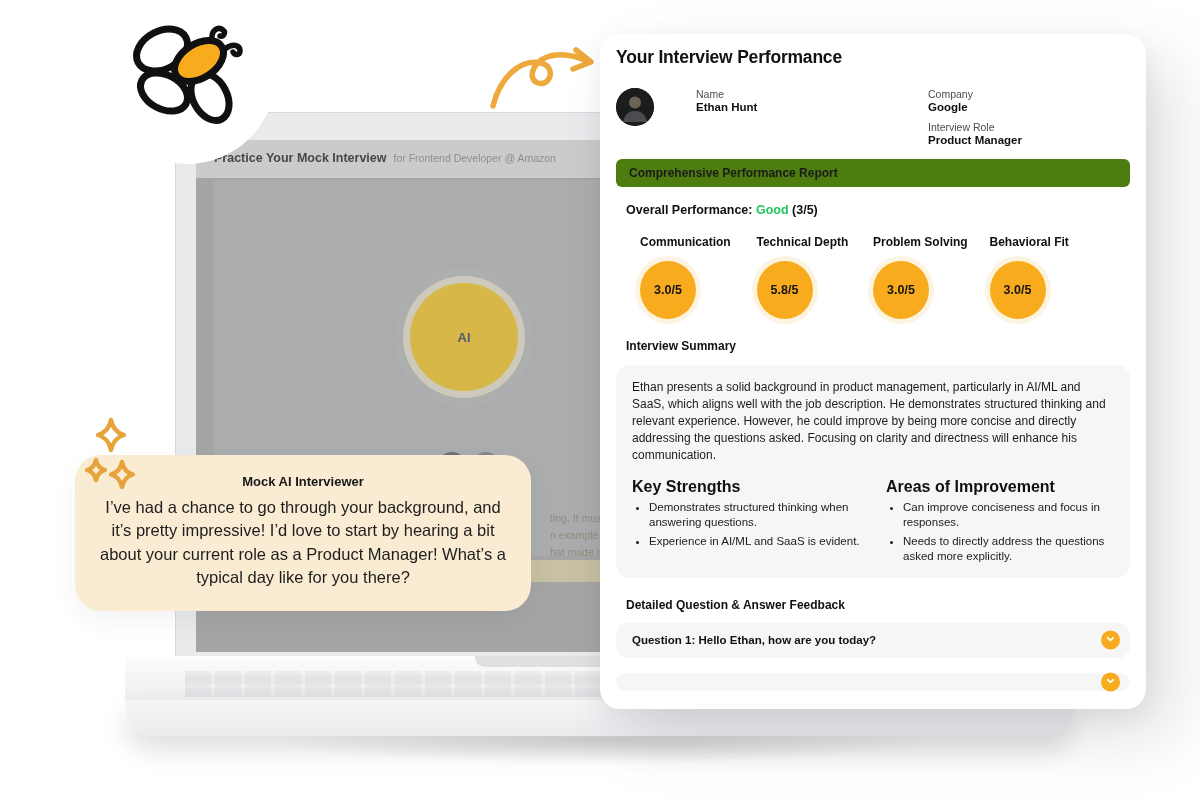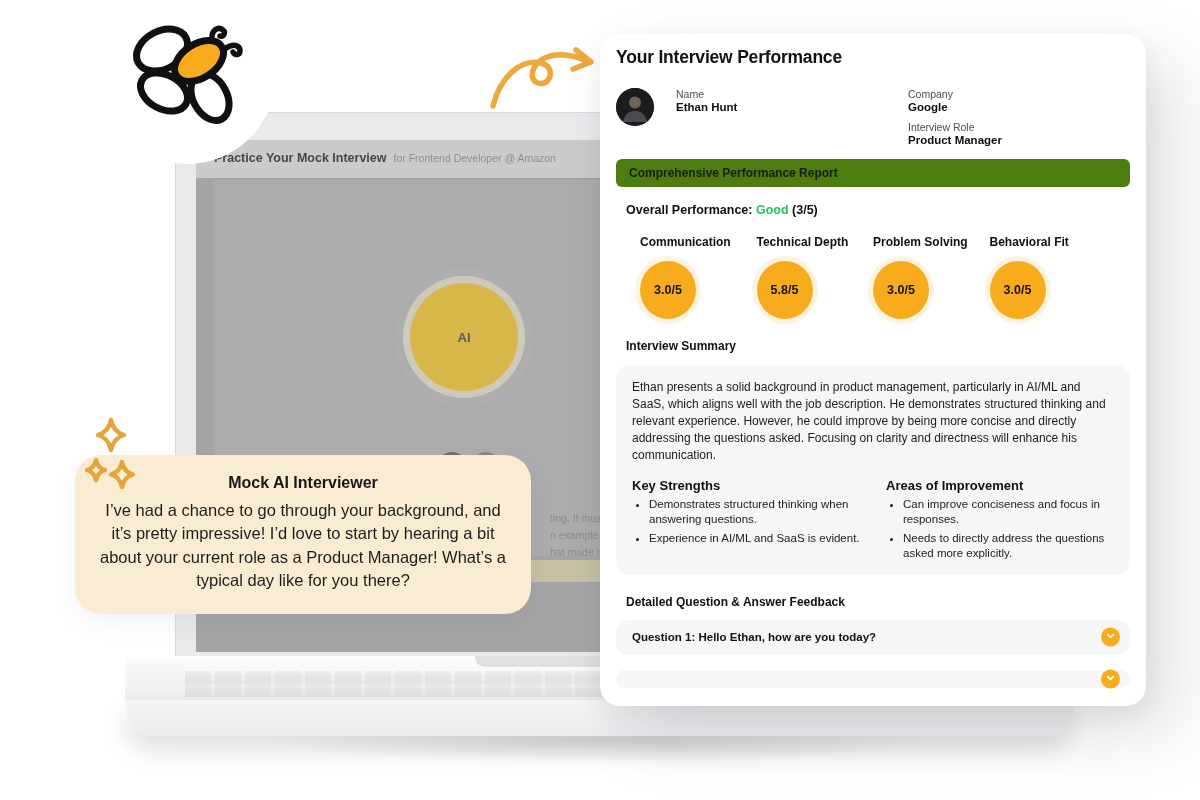--- a/index.html
+++ b/index.html
@@ -45,54 +45,54 @@
     box-shadow:0 14px 26px rgba(0,0,0,.13); z-index:1; }
 
   
   .report-panel { position:absolute; left:600px; top:34px; width:546px; z-index:5;
     background:#ffffff; border-radius:20px;
     box-shadow:30px 28px 64px rgba(110,110,120,.20), 0 8px 26px rgba(0,0,0,.07);
     padding:13px 16px 18px; }
   .rp-title { font-size:17.5px; font-weight:800; color:#111; letter-spacing:-.2px; }
   .profile { display:flex; margin-top:20px; }
   .avatar { width:38px; height:38px; border-radius:50%; background:#17181a; overflow:hidden; flex:0 0 38px; }
-  .profile-grid { display:grid; grid-template-columns:232px auto; margin-left:22px; column-gap:0; }
+  .profile-grid { display:grid; grid-template-columns:232px auto; margin-left:42px; column-gap:0; }
   .pcol { display:flex; flex-direction:column; gap:8px; }
   .plabel { font-size:10.5px; color:#4d4d4d; }
   .pvalue { font-size:11.5px; font-weight:800; color:#101010; margin-top:1px; }
   .banner { margin-top:13px; background:#4d7c0f; border-radius:6px; padding:7px 13px;
     font-size:12px; font-weight:800; color:#1b1b1b; }
   .overall { margin-top:16px; padding-left:10px; font-size:12.5px; font-weight:800; color:#101010; }
   .overall .good { color:#22c55e; }
   .categories { margin-top:18px; display:grid; grid-template-columns:repeat(4,1fr); padding:0 24px; }
   .cat { display:flex; flex-direction:column; align-items:flex-start; }
   .cat-label { font-size:12px; font-weight:800; color:#101010; }
   .score-circle { margin-top:12px; width:56px; height:58px; border-radius:50%; background:#f8ac1d;
     box-shadow:0 0 0 5px rgba(250,236,205,.6);
     display:flex; align-items:center; justify-content:center; font-size:12.5px; font-weight:800; color:#141414; }
   .sec-title { margin-top:20px; padding-left:10px; font-size:12px; font-weight:800; color:#101010; }
   .summary-box { margin-top:12px; background:#f6f6f6; border-radius:14px; padding:14px 16px; }
   .summary-text { font-size:12px; line-height:1.42; color:#1c1c1c; }
   .sb-cols { display:grid; grid-template-columns:1fr 1fr; column-gap:26px; margin-top:14px; }
-  .sb-col-title { font-size:13px; font-weight:800; color:#101010; }
+  .sb-col-title { font-size:16px; font-weight:800; color:#101010; }
   .sb-col ul { margin:4px 0 0 0; padding-left:17px; }
   .sb-col li { font-size:11.5px; line-height:1.32; color:#1c1c1c; margin-top:3px; }
   .q-row { margin-top:11px; background:#f6f6f6; border-radius:12px; padding:9px 42px 9px 16px;
     position:relative; cursor:pointer; }
   .q-row + .q-row { margin-top:15px; }
   .q-text { font-size:11.5px; font-weight:800; color:#111; line-height:1.45; }
   .chevron-btn { position:absolute; right:10px; top:50%; transform:translateY(-50%);
     width:19px; height:19px; border-radius:50%; background:#f8ac1d; border:none;
     display:flex; align-items:center; justify-content:center; }
 
   
   .bubble { position:absolute; left:75px; top:455px; width:456px; z-index:6;
     background:#faecd3; border-radius:26px; padding:19px 24px 21px; text-align:center;
     box-shadow:0 10px 26px rgba(0,0,0,.05); }
-  .bubble-title { font-size:16px; font-weight:800; color:#171717; }
+  .bubble-title { font-size:13px; font-weight:800; color:#171717; }
   .bubble-text { margin-top:7px; font-size:16.5px; font-weight:500; line-height:1.42; color:#1d1d1d; }
   .sparkles { position:absolute; left:80px; top:416px; z-index:7; }
   .bee-circle { position:absolute; left:98px; top:-14px; width:178px; height:178px; border-radius:50%;
     background:#ffffff; z-index:7; display:flex; align-items:center; justify-content:center; }
   .arrow-doodle { position:absolute; left:486px; top:42px; z-index:4; }
 </style>
 </head>
 <body>
 
 <div class="stage">

